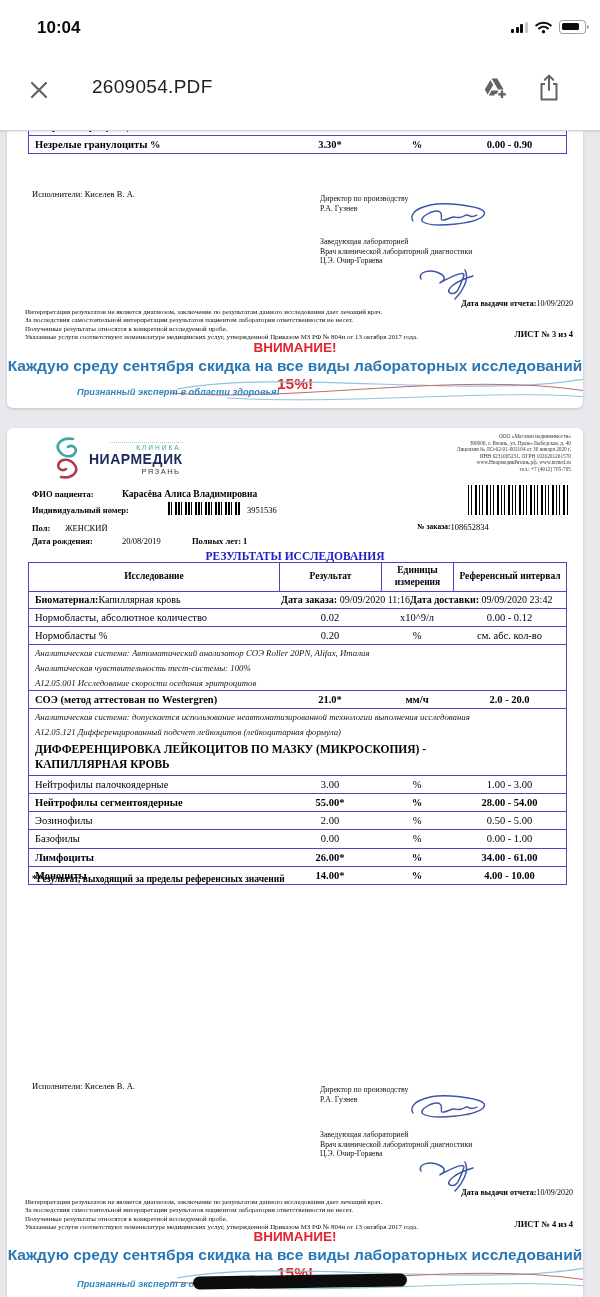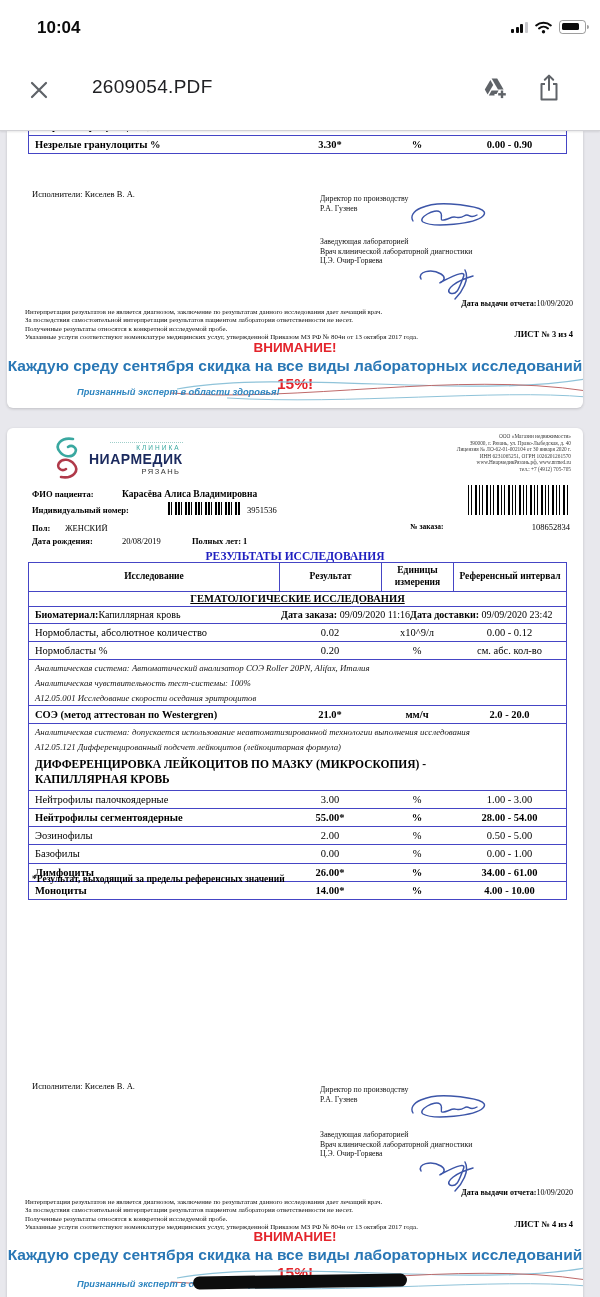--- a/index.html
+++ b/index.html
@@ -77,21 +77,21 @@
   .clinic{position:absolute;left:42px;top:8px;display:flex;align-items:flex-start;gap:4px}
   .clinic-text{display:flex;flex-direction:column;align-items:flex-end}
   .clinic-tag{font:400 6.5px "Liberation Sans",sans-serif;color:#3aa8a0;letter-spacing:2px;
               border-top:1px dotted #9fcfcb;padding:1px 2px 0 26px;margin-top:6px}
   .clinic-name{font:700 14px "Liberation Sans",sans-serif;color:#1b2a5e;letter-spacing:.5px}
   .clinic-city{font:400 7.5px "Liberation Sans",sans-serif;color:#333;letter-spacing:1.5px;padding-right:2px}
   .org-info{position:absolute;right:12px;top:5px;width:250px;text-align:right;
             font-size:5.3px;line-height:6.6px;color:#3a3a3a}
   .barcode-big{position:absolute;right:13px;top:57px;width:102px;height:30px;
     background:repeating-linear-gradient(90deg,#000 0 1.5px,#fff 1.5px 3px,#000 3px 4px,#fff 4px 7px,#000 7px 9.5px,#fff 9.5px 11px)}
-  .order-line{position:absolute;right:13px;top:94px;width:160px;display:flex;justify-content:space-between}
+  .order-line{position:absolute;right:6px;top:94px;width:160px;display:flex;}
   .order-line b{font-size:7.5px}
   .order-line span{font-size:8.5px}
   .pinfo{position:absolute;left:25px;font-size:8.5px}
   .pinfo b{font-size:8.5px}
   .barcode-small{position:absolute;left:161px;top:74px;width:72px;height:13px;
     background:repeating-linear-gradient(90deg,#000 0 1.5px,#fff 1.5px 3px,#000 3px 4px,#fff 4px 6.5px,#000 6.5px 8.5px,#fff 8.5px 10px)}
   .results-title{position:absolute;left:0;right:0;top:122px;text-align:center;
                  font-weight:700;font-size:11.5px;color:#2020c0}
   .footnote{position:absolute;left:25px;top:446px;font-weight:700;font-size:9.5px}
 </style>
@@ -250,21 +250,20 @@
     </div>
 
     <div class="results-title">РЕЗУЛЬТАТЫ ИССЛЕДОВАНИЯ</div>
     <div class="rtable p4t" id="p4-table">
         <div class="trow thead">
           <div class="c name">Исследование</div>
           <div class="c res">Результат</div>
           <div class="c unit">Единицы измерения</div>
           <div class="c ref">Референсный интервал</div>
         </div>
-        <div class="trow section"><span>ГЕМАТОЛОГИЧЕСКИЕ ИССЛЕДОВАНИЯ</span></div>
         <div class="trow bio">
           <div class="bioL"><b>Биоматериал:</b><span>Капиллярная кровь</span></div>
           <div class="bioR"><b>Дата заказа:</b><span> 09/09/2020 11:16</span><b>Дата доставки:</b><span> 09/09/2020 23:42</span></div>
         </div>
         <div class="trow">
           <div class="c name">Нормобласты, абсолютное количество</div>
           <div class="c res">0.02</div>
           <div class="c unit">x10^9/л</div>
           <div class="c ref">0.00 - 0.12</div>
         </div>

